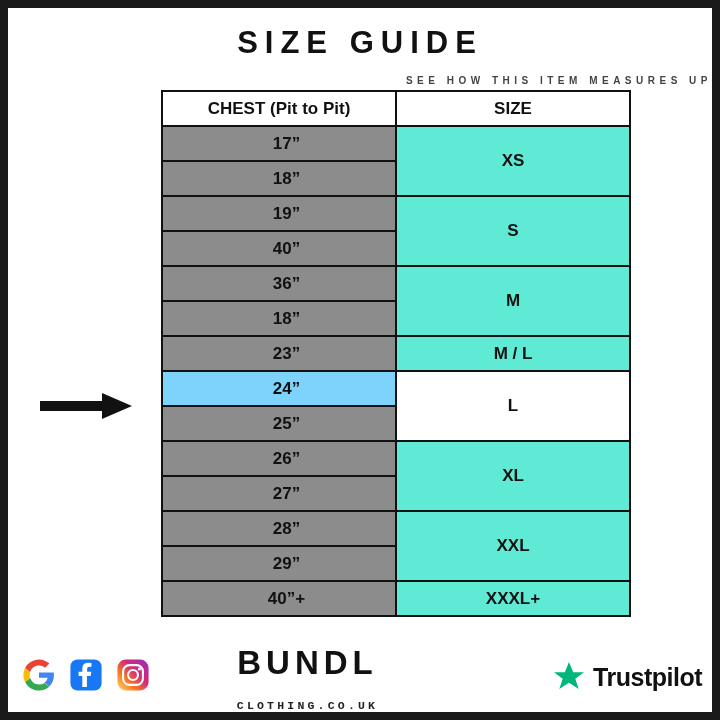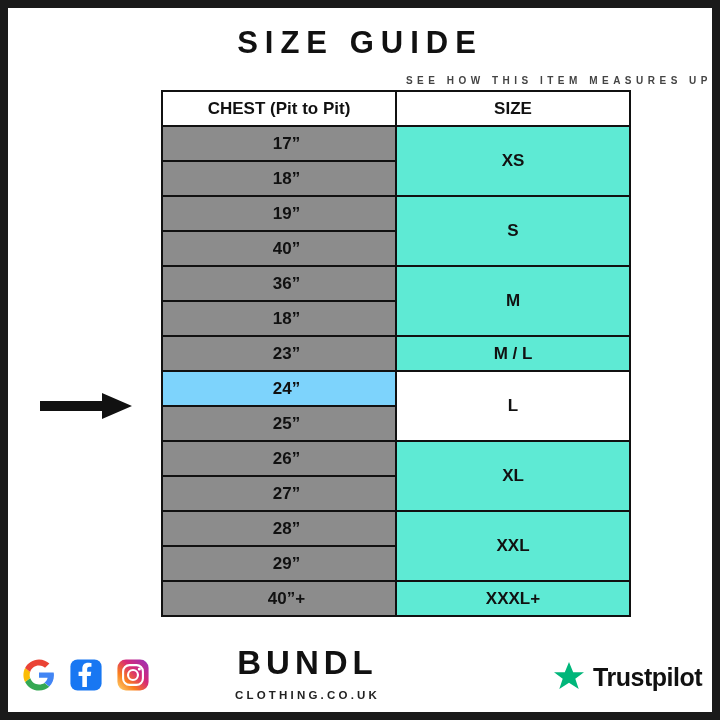--- a/index.html
+++ b/index.html
@@ -121,21 +121,22 @@
     font-weight: bold;
     letter-spacing: 5px;
     color: #111111;
     line-height: 1.05;
   }
   .brand-sub {
     font-size: 11.5px;
     font-weight: bold;
     letter-spacing: 3.2px;
     color: #222222;
-    margin-top: 8px;
+    margin-top: 18px;
+    font-family: Liberation Mono, monospace;
   }
   .trustpilot {
     position: absolute;
     right: 10px;
     top: 22px;
     display: flex;
     align-items: center;
     gap: 7px;
   }
   .tp-text {

